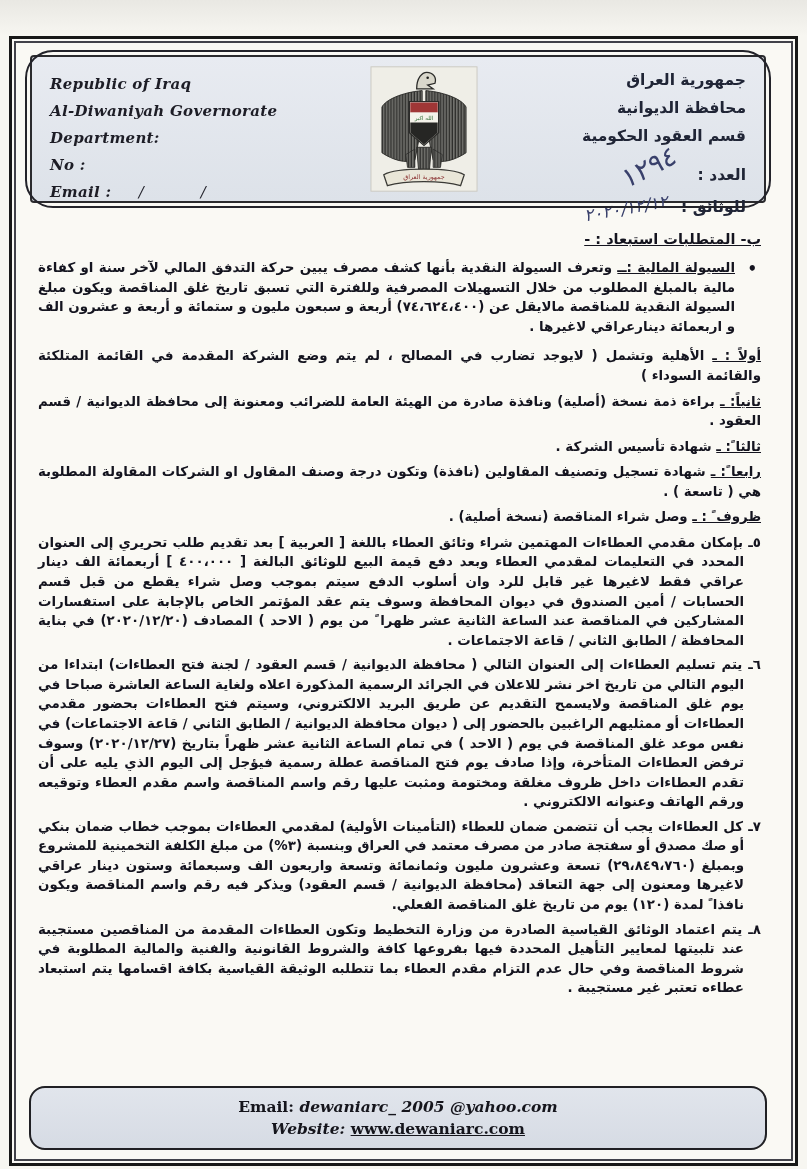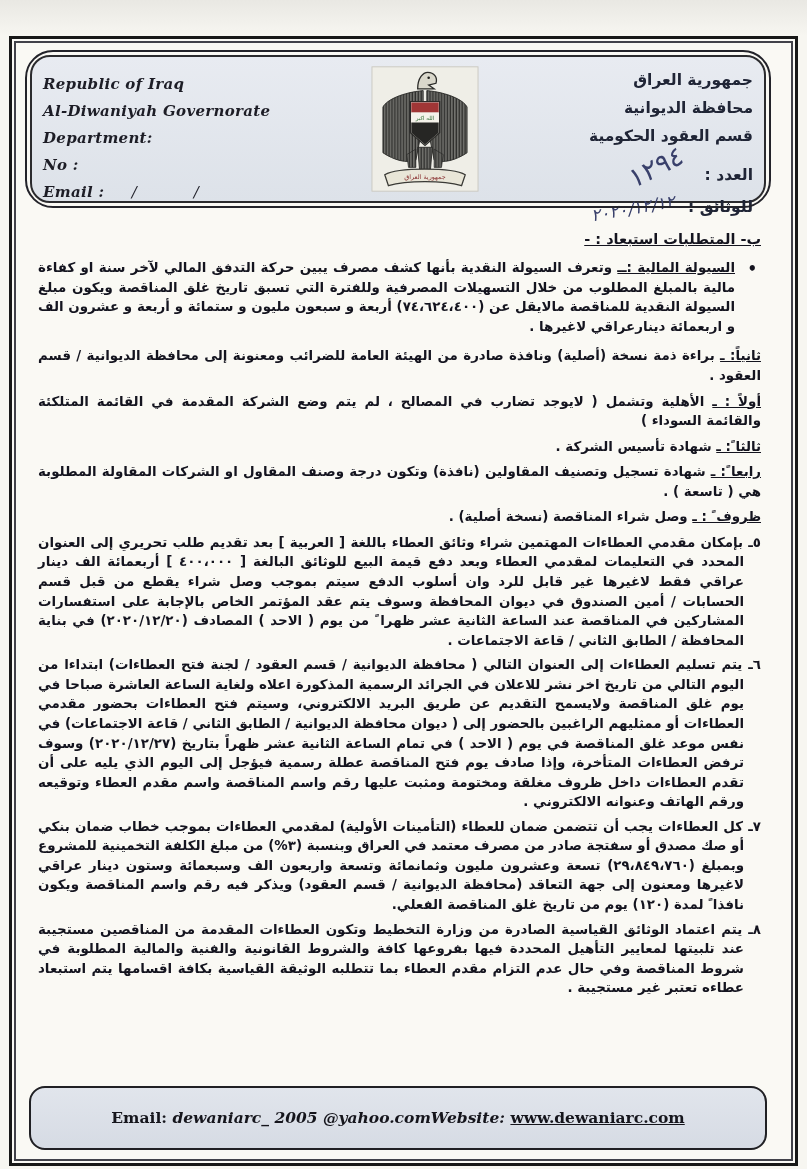--- a/index.html
+++ b/index.html
@@ -2,42 +2,42 @@
 <html lang="ar"><head>
 <meta charset="utf-8">
 <style>
   html,body{margin:0;padding:0;}
   body{width:807px;height:1169px;background:#efeeea;font-family:"DejaVu Sans",sans-serif;position:relative;overflow:hidden;}
   .page{position:absolute;inset:0;background:#f7f6f1;}
   .scan-shade{position:absolute;left:0;top:0;width:100%;height:36px;background:linear-gradient(#e9e8e3,#f7f6f1);}
   .frame-outer{position:absolute;left:9px;top:36px;width:783px;height:1124px;border:3px solid #181818;background:#faf9f5;}
   .frame-inner{position:absolute;inset:2px;border:2px solid #42424a;background:#faf9f4;}
   
-  .header-box{position:absolute;left:14px;top:12px;width:736px;height:148px;border:2px solid #2b2b2e;border-radius:20px;background:linear-gradient(#e8ebf1,#dde2e9);padding:10px 11px;box-sizing:border-box;display:flex;align-items:stretch;}
+  .header-box{position:absolute;left:14px;top:12px;width:736px;height:148px;border:2px solid #2b2b2e;border-radius:4px;background:linear-gradient(#e8ebf1,#dde2e9);padding:10px 18px;box-sizing:border-box;display:flex;align-items:stretch;}
   .header-box::after{content:'';position:absolute;inset:-7px;border:2px solid #23232a;border-radius:28px;pointer-events:none;}
   .hdr-left{flex:1.2;font-family:"DejaVu Serif",serif;font-style:italic;font-weight:bold;color:#1d1d26;font-size:15px;padding-top:8px;}
   .hdr-left div{margin-bottom:9px;letter-spacing:.3px;}
   .hdr-left .slashes{display:inline-block;margin-left:22px;letter-spacing:26px;font-weight:normal;}
   .hdr-emblem{width:122px;display:flex;align-items:center;justify-content:center;}
   .hdr-right{flex:1;direction:rtl;text-align:right;color:#202536;font-size:15.5px;font-weight:bold;padding-top:4px;}
   .hdr-right .ar-line{margin-bottom:10px;}
   .hw{font-family:"DejaVu Sans",sans-serif;color:#39406b;display:inline-block;}
   .hw-num{font-size:27px;transform:rotate(-27deg) skewX(-8deg);margin-right:14px;position:relative;top:-4px;font-weight:normal;}
   .hw-date{font-size:17px;transform:rotate(-10deg) skewX(-14deg);margin-right:6px;position:relative;top:2px;font-weight:normal;letter-spacing:2px;}
   
   .doc-body{position:absolute;top:176px;left:12px;right:14px;bottom:96px;direction:rtl;text-align:justify;font-size:13.4px;font-weight:bold;color:#14141f;line-height:1.46;padding:0 16px 0 10px;}
   .sec-heading{text-decoration:underline;font-size:14.5px;margin:10px 0 8px;}
   .bullet-para{position:relative;padding-right:26px;margin:6px 0 10px;}
   .bullet-glyph{position:absolute;right:4px;top:1px;font-size:15px;}
   .lead,.item-label{text-decoration:underline;}
   .legal-item{margin:0 0 6px;}
   .num-item{margin:0 0 5px;padding-right:17px;text-indent:-17px;}
   p{margin:0;}
   
-  .footer-box{position:absolute;left:13px;bottom:9px;width:738px;height:64px;border:2px solid #202024;border-radius:16px;background:linear-gradient(#e1e5ec,#d6dbe4);display:flex;flex-direction:row;justify-content:center;align-items:center;box-sizing:border-box;font-family:"DejaVu Serif",serif;color:#15151c;}
+  .footer-box{position:absolute;left:13px;bottom:9px;width:738px;height:64px;border:2px solid #202024;border-radius:16px;background:linear-gradient(#e1e5ec,#d6dbe4);display:flex;flex-direction:column;justify-content:center;align-items:center;box-sizing:border-box;font-family:"DejaVu Serif",serif;color:#15151c;}
   .footer-box .f-row{font-size:15.5px;font-weight:bold;line-height:1.4;}
   .f-italic{font-style:italic;}
   .f-underline{text-decoration:underline;}
   
   .watermark{position:absolute;inset:0;pointer-events:none;opacity:.45;}
 </style>
 </head>
 <body>
 
 <div class="page">
@@ -116,26 +116,26 @@
         <div class="sec-heading">ب- المتطلبات استبعاد : -</div>
 
         <p class="bullet-para">
           <span class="bullet-glyph">•</span>
           <span class="lead">السيولة المالية :ــ</span>
           <span>وتعرف السيولة النقدية بأنها كشف مصرف يبين حركة التدفق المالي لآخر سنة او كفاءة مالية بالمبلغ المطلوب من خلال التسهيلات المصرفية وللفترة التي تسبق تاريخ غلق المناقصة ويكون مبلغ السيولة النقدية للمناقصة مالايقل عن (٧٤،٦٢٤،٤٠٠) أربعة و سبعون مليون و ستمائة و أربعة و عشرون الف و اربعمائة دينارعراقي لاغيرها .</span>
         </p>
 
 
         <p class="legal-item">
+          <span class="item-label">أولاً : ـ</span>
+          <span>الأهلية وتشمل ( لايوجد تضارب في المصالح ، لم يتم وضع الشركة المقدمة في القائمة المتلكئة والقائمة السوداء )</span>
+        </p>
+        <p class="legal-item">
           <span class="item-label">ثانياً: ـ</span>
           <span>براءة ذمة نسخة (أصلية) ونافذة صادرة من الهيئة العامة للضرائب ومعنونة إلى محافظة الديوانية / قسم العقود .</span>
-        </p>
-        <p class="legal-item">
-          <span class="item-label">أولاً : ـ</span>
-          <span>الأهلية وتشمل ( لايوجد تضارب في المصالح ، لم يتم وضع الشركة المقدمة في القائمة المتلكئة والقائمة السوداء )</span>
         </p>
         <p class="legal-item">
           <span class="item-label">ثالثا ً: ـ</span>
           <span>شهادة تأسيس الشركة .</span>
         </p>
         <p class="legal-item">
           <span class="item-label">رابعا ً: ـ</span>
           <span>شهادة تسجيل وتصنيف المقاولين (نافذة) وتكون درجة وصنف المقاول او الشركات المقاولة المطلوبة هي ( تاسعة ) .</span>
         </p>
         <p class="legal-item">

